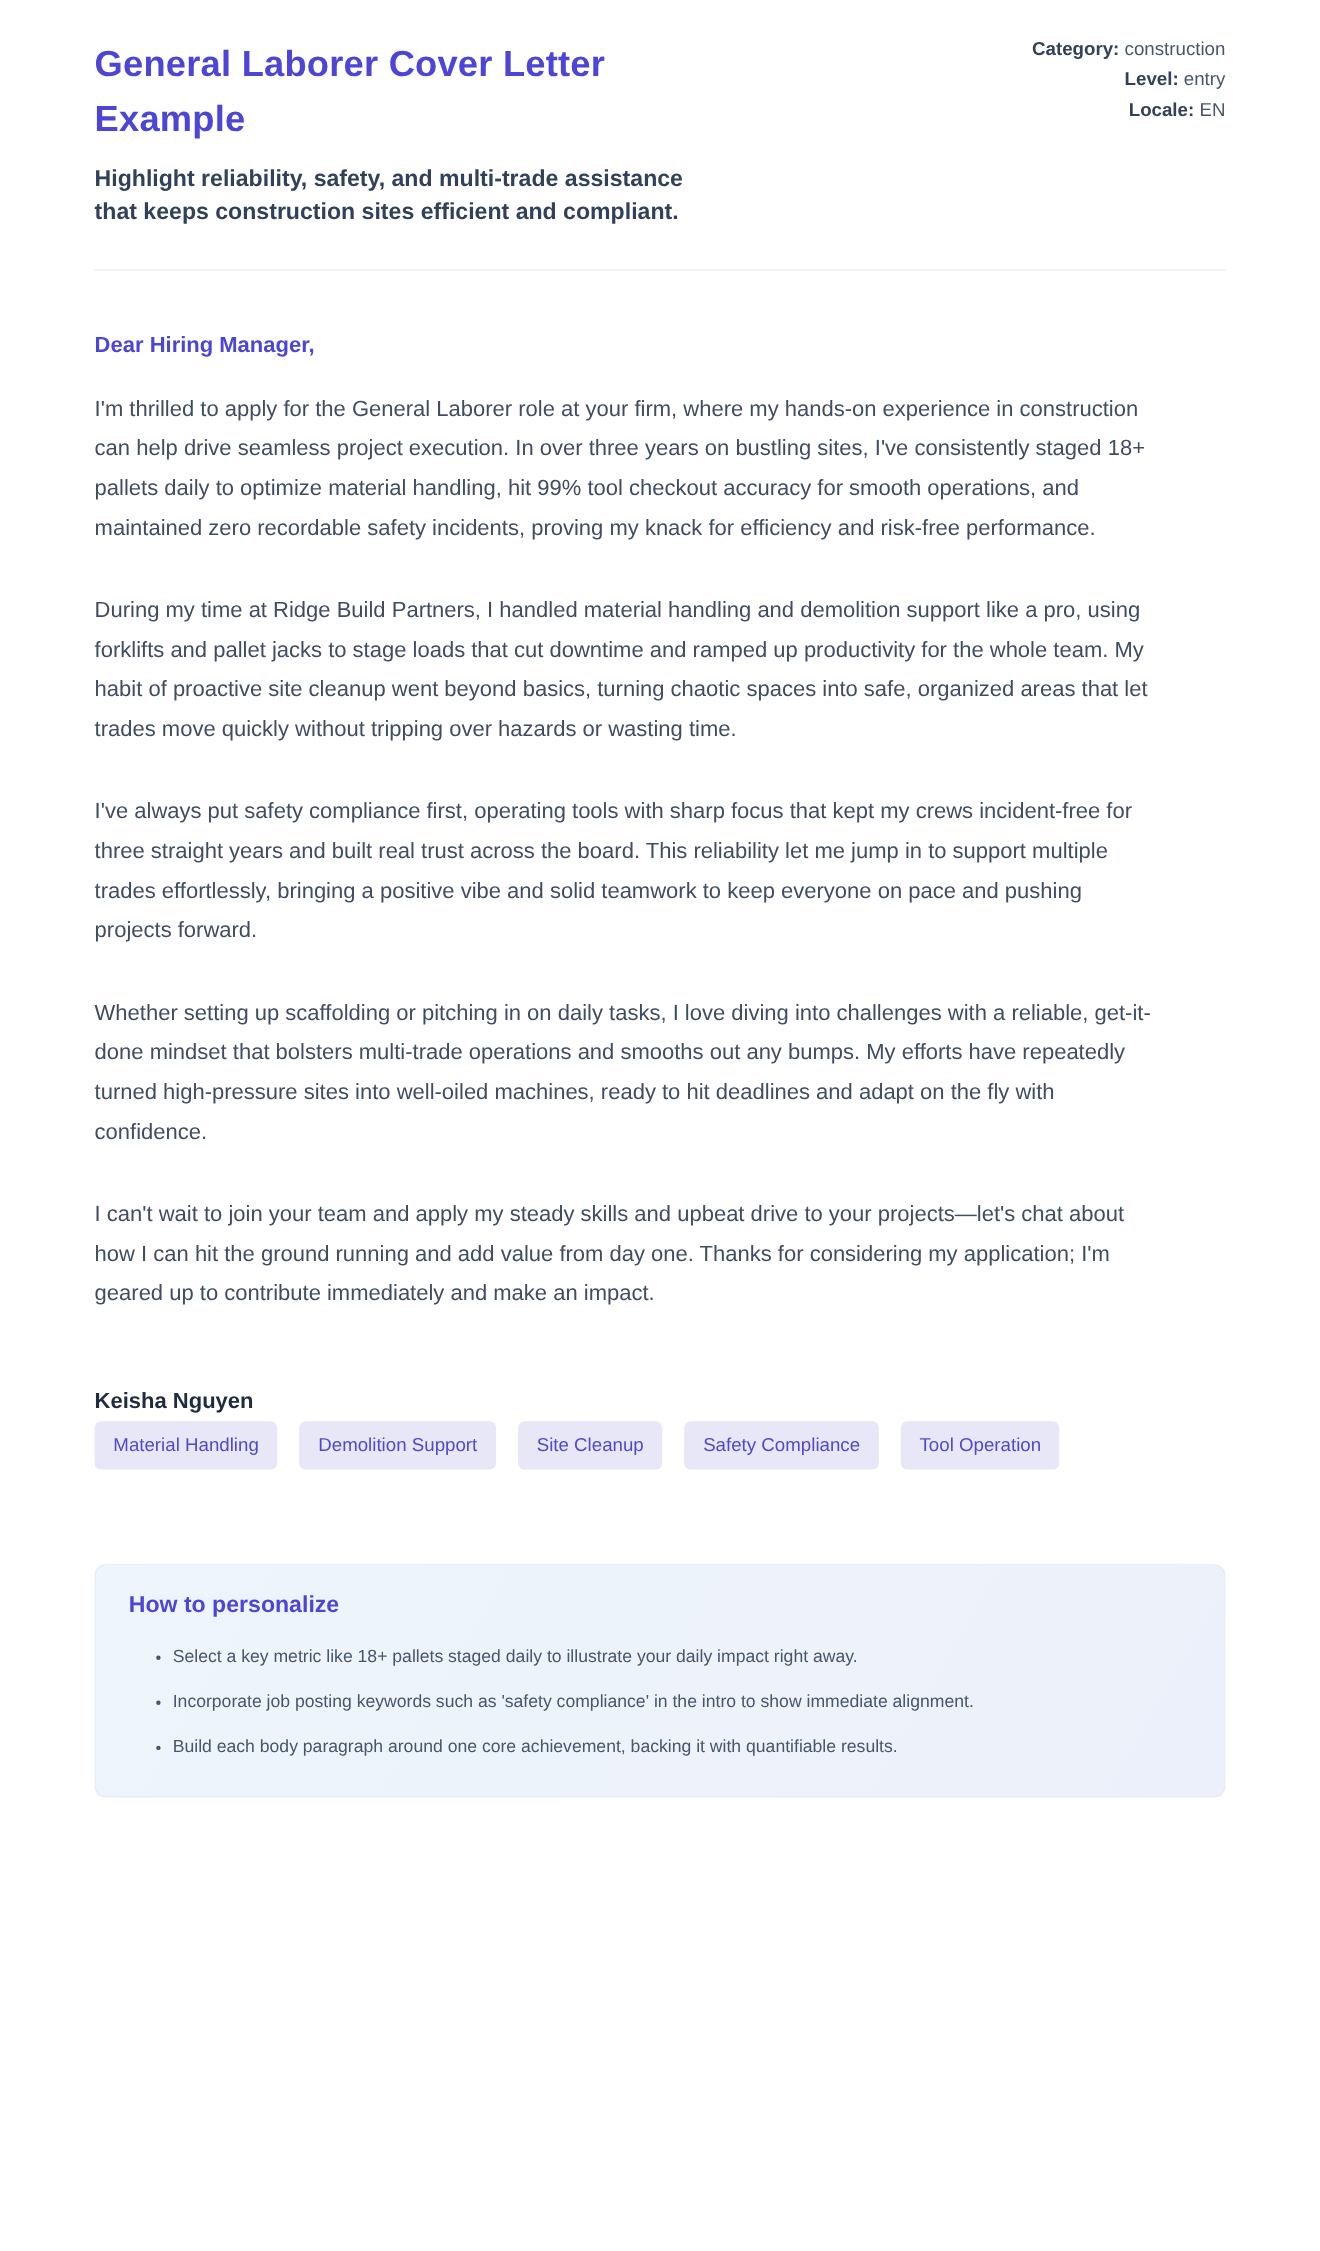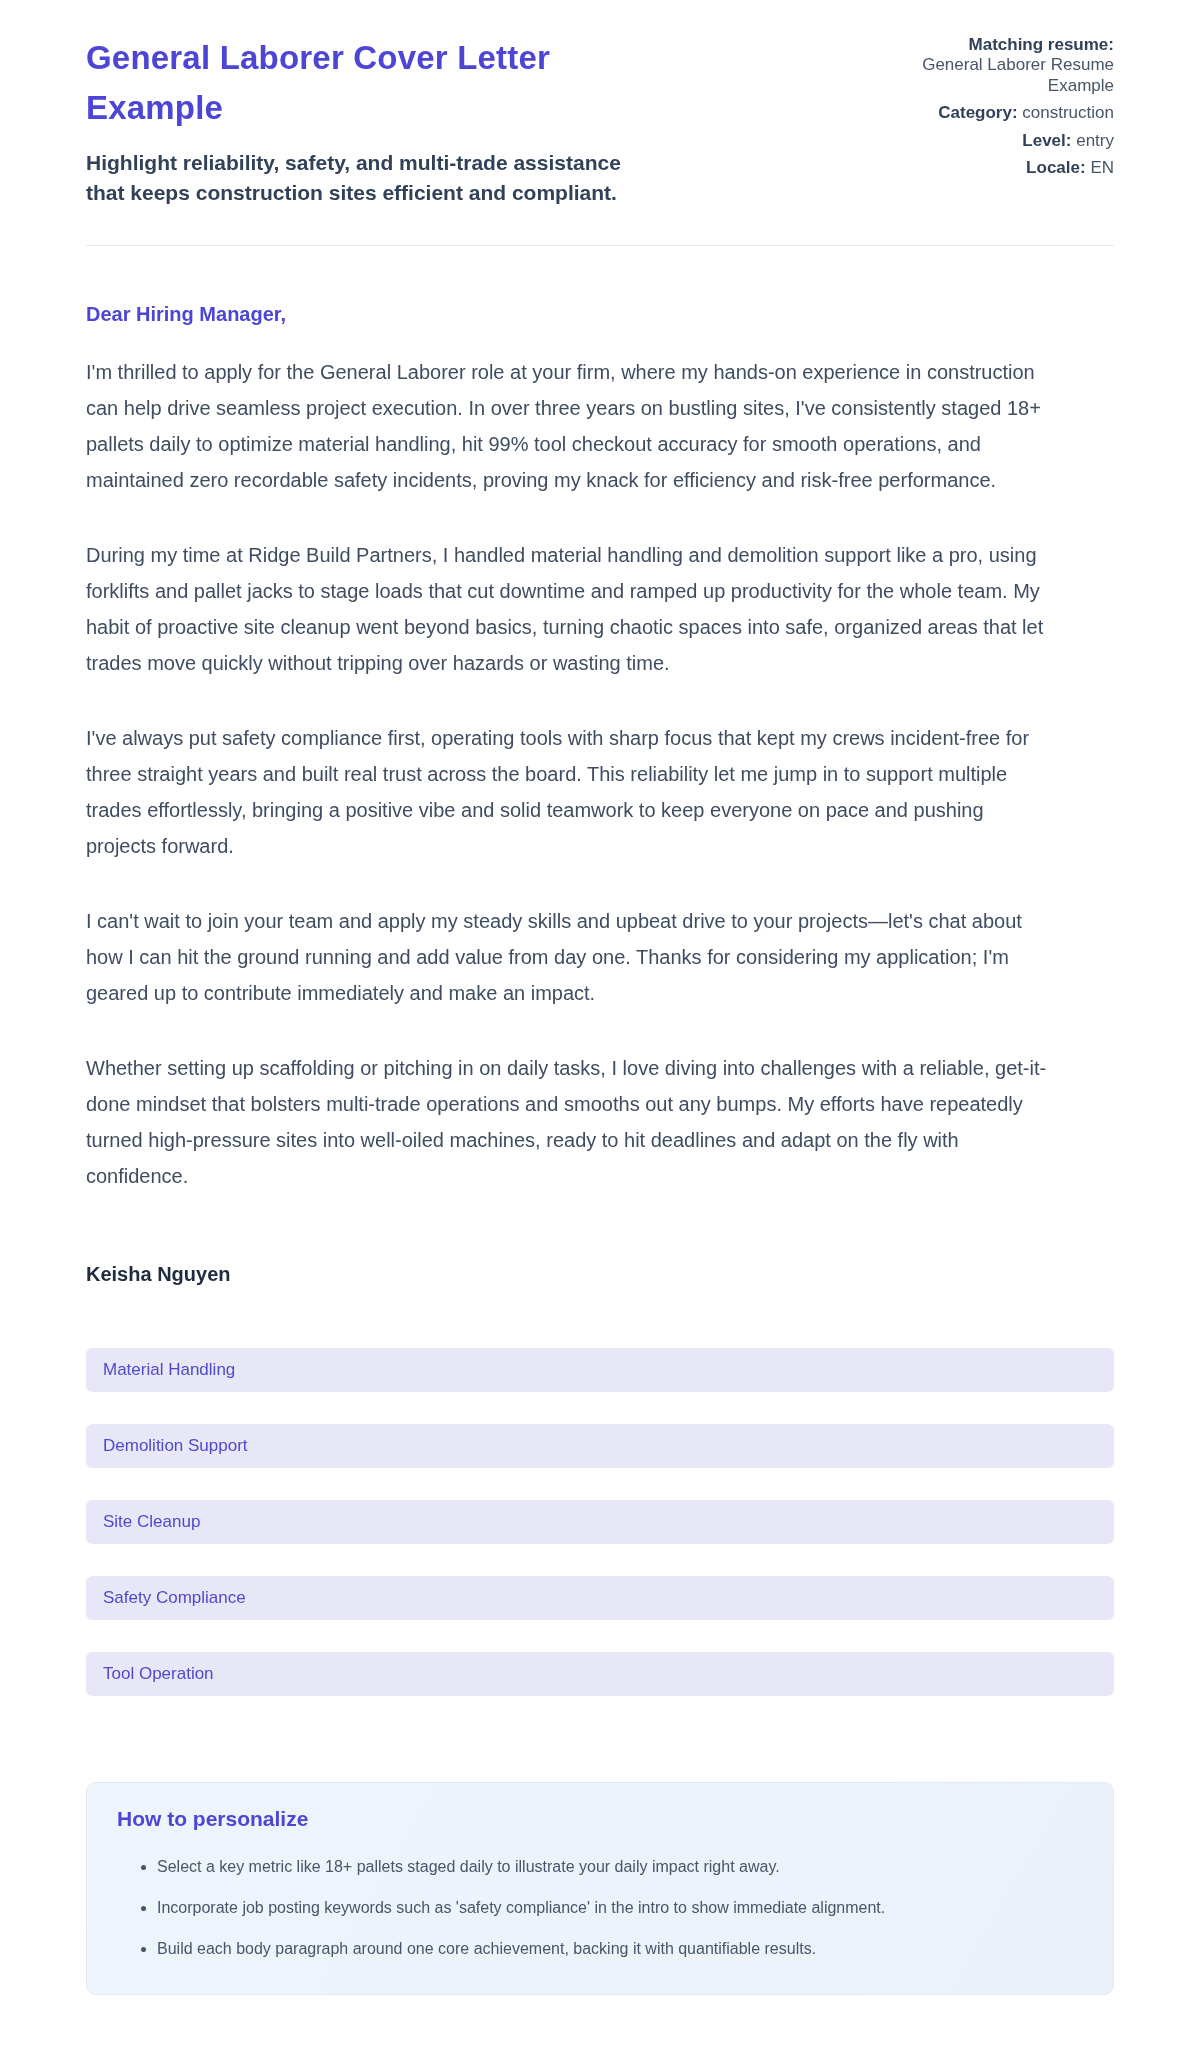--- a/index.html
+++ b/index.html
@@ -84,25 +84,23 @@
     font-size: 20px;
     font-weight: bold;
     color: #1f2b3e;
   }
   .sig-role {
     margin: 14px 0 0;
     font-size: 20px;
     color: #4a586e;
   }
   .chips {
-    margin-top: 56px;
     display: flex;
     flex-wrap: wrap;
-    gap: 32px;
-    flex-direction: column;
+    gap: 20px;
   }
   .chip {
     display: inline-block;
     background: var(--chip-bg, #e8e7f8);
     color: var(--chip-text, #5149cb);
     font-size: 17px;
     line-height: 1.3;
     padding: 11px 17px;
     border-radius: 6px;
     white-space: nowrap;
@@ -135,24 +133,20 @@
 
 <div class="page">
 
   <header class="header">
     <div class="header-left">
       <h1 class="title">General Laborer Cover Letter Example</h1>
       <p class="subtitle">Highlight reliability, safety, and multi-trade assistance that keeps construction sites efficient and compliant.</p>
     </div>
     <aside class="meta">
       <div class="meta-item">
-        <span class="meta-label block">Matching resume:</span>
-        <span class="meta-value">General Laborer Resume Example</span>
-      </div>
-      <div class="meta-item">
         <span class="meta-label">Category:</span>
         <span class="meta-value">construction</span>
       </div>
       <div class="meta-item">
         <span class="meta-label">Level:</span>
         <span class="meta-value">entry</span>
       </div>
       <div class="meta-item">
         <span class="meta-label">Locale:</span>
         <span class="meta-value">EN</span>
@@ -160,22 +154,22 @@
     </aside>
   </header>
 
   <hr class="divider">
 
   <section class="letter">
     <p class="greeting">Dear Hiring Manager,</p>
     <p class="para">I'm thrilled to apply for the General Laborer role at your firm, where my hands-on experience in construction can help drive seamless project execution. In over three years on bustling sites, I've consistently staged 18+ pallets daily to optimize material handling, hit 99% tool checkout accuracy for smooth operations, and maintained zero recordable safety incidents, proving my knack for efficiency and risk-free performance.</p>
     <p class="para">During my time at Ridge Build Partners, I handled material handling and demolition support like a pro, using forklifts and pallet jacks to stage loads that cut downtime and ramped up productivity for the whole team. My habit of proactive site cleanup went beyond basics, turning chaotic spaces into safe, organized areas that let trades move quickly without tripping over hazards or wasting time.</p>
     <p class="para">I've always put safety compliance first, operating tools with sharp focus that kept my crews incident-free for three straight years and built real trust across the board. This reliability let me jump in to support multiple trades effortlessly, bringing a positive vibe and solid teamwork to keep everyone on pace and pushing projects forward.</p>
+    <p class="para">Whether setting up scaffolding or pitching in on daily tasks, I love diving into challenges with a reliable, get-it-done mindset that bolsters multi-trade operations and smooths out any bumps. My efforts have repeatedly turned high-pressure sites into well-oiled machines, ready to hit deadlines and adapt on the fly with confidence.</p>
     <p class="para">I can't wait to join your team and apply my steady skills and upbeat drive to your projects—let's chat about how I can hit the ground running and add value from day one. Thanks for considering my application; I'm geared up to contribute immediately and make an impact.</p>
-    <p class="para">Whether setting up scaffolding or pitching in on daily tasks, I love diving into challenges with a reliable, get-it-done mindset that bolsters multi-trade operations and smooths out any bumps. My efforts have repeatedly turned high-pressure sites into well-oiled machines, ready to hit deadlines and adapt on the fly with confidence.</p>
     <p class="sig-name">Keisha Nguyen</p>
   </section>
 
   <div class="chips">
     <span class="chip">Material Handling</span>
     <span class="chip">Demolition Support</span>
     <span class="chip">Site Cleanup</span>
     <span class="chip">Safety Compliance</span>
     <span class="chip">Tool Operation</span>
   </div>

